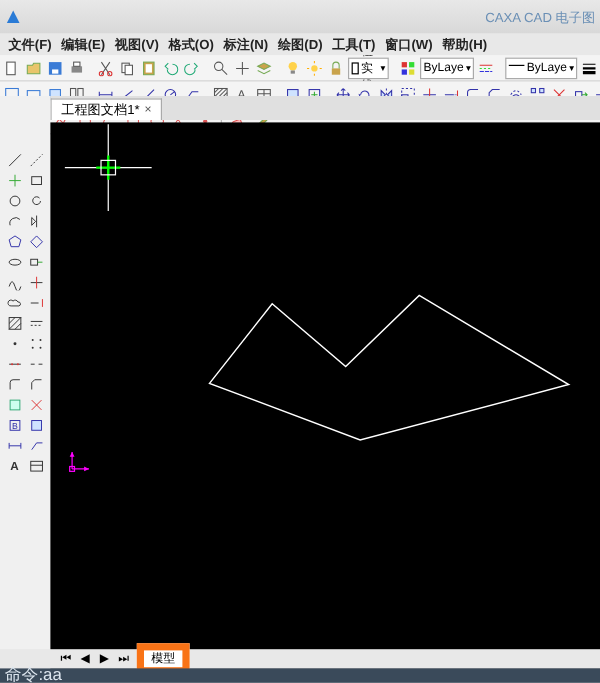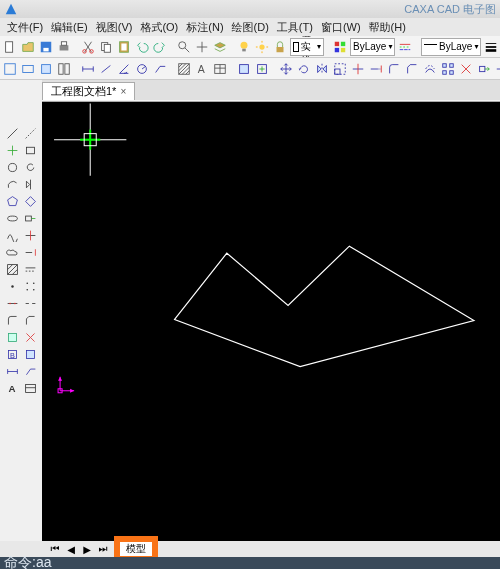--- a/index.html
+++ b/index.html
@@ -1,20 +1,20 @@
 <!DOCTYPE html>
 <html><head>
 <meta charset="utf-8">
 <style>
   * { box-sizing: border-box; margin: 0; padding: 0; font-family: "Microsoft YaHei", sans-serif; }
   body { width: 500px; height: 569px; background: #f0f0f0; overflow: hidden; font-size: 11px; }
-  .titlebar { height: 18px; background: linear-gradient(#e8e8e8,#d8d8d8); display: flex; align-items: center; padding: 0 4px; color: #6a8fb5; }
+  .titlebar { height: 28px; background: linear-gradient(#e8e8e8,#d8d8d8); display: flex; align-items: center; padding: 0 4px; color: #6a8fb5; }
   .titlebar .logo { width: 14px; height: 14px; margin-right: 4px; display: inline-flex; }
   .titlebar .app { color: #6a8fb5; font-size: 11px; margin-left: auto; }
-  .menubar { height: 18px; background: #e8e8e8; display: flex; align-items: flex-end; padding: 0 4px; gap: 2px; }
+  .menubar { height: 18px; background: #e8e8e8; display: flex; align-items: flex-end; padding: 0 4px; gap: 2px; font-weight: bold; }
   .menubar span { padding: 1px 3px; cursor: default; font-size: 11px; color: #222; }
   .toolbar { height: 22px; background: #f4f4f4; border-bottom: 1px solid #ccc; display: flex; align-items: center; padding: 0 2px; gap: 2px; overflow: hidden; }
   .tbtn { width: 18px; height: 18px; display: inline-flex; align-items: center; justify-content: center; border: 1px solid transparent; cursor: pointer; }
   .tbtn svg { width: 14px; height: 14px; }
   .sep { width: 1px; height: 16px; background: #bbb; margin: 0 2px; }
   .layer-ctrl { display: flex; align-items: center; height: 18px; border: 1px solid #aaa; background: #fff; font-size: 10px; padding: 0 2px; gap: 2px; }
   .line-swatch { width: 36px; height: 6px; border-top: 1px solid #000; align-self: center; }
   .layer-ctrl .tri { font-size: 8px; }
   .workarea { position: absolute; top: 80px; bottom: 12px; left: 0; right: 0; display: flex; }
   .left-tools { width: 42px; background: #f0f0f0; display: flex; flex-direction: column; align-items: center; padding: 4px 0; gap: 1px; overflow: hidden; }

